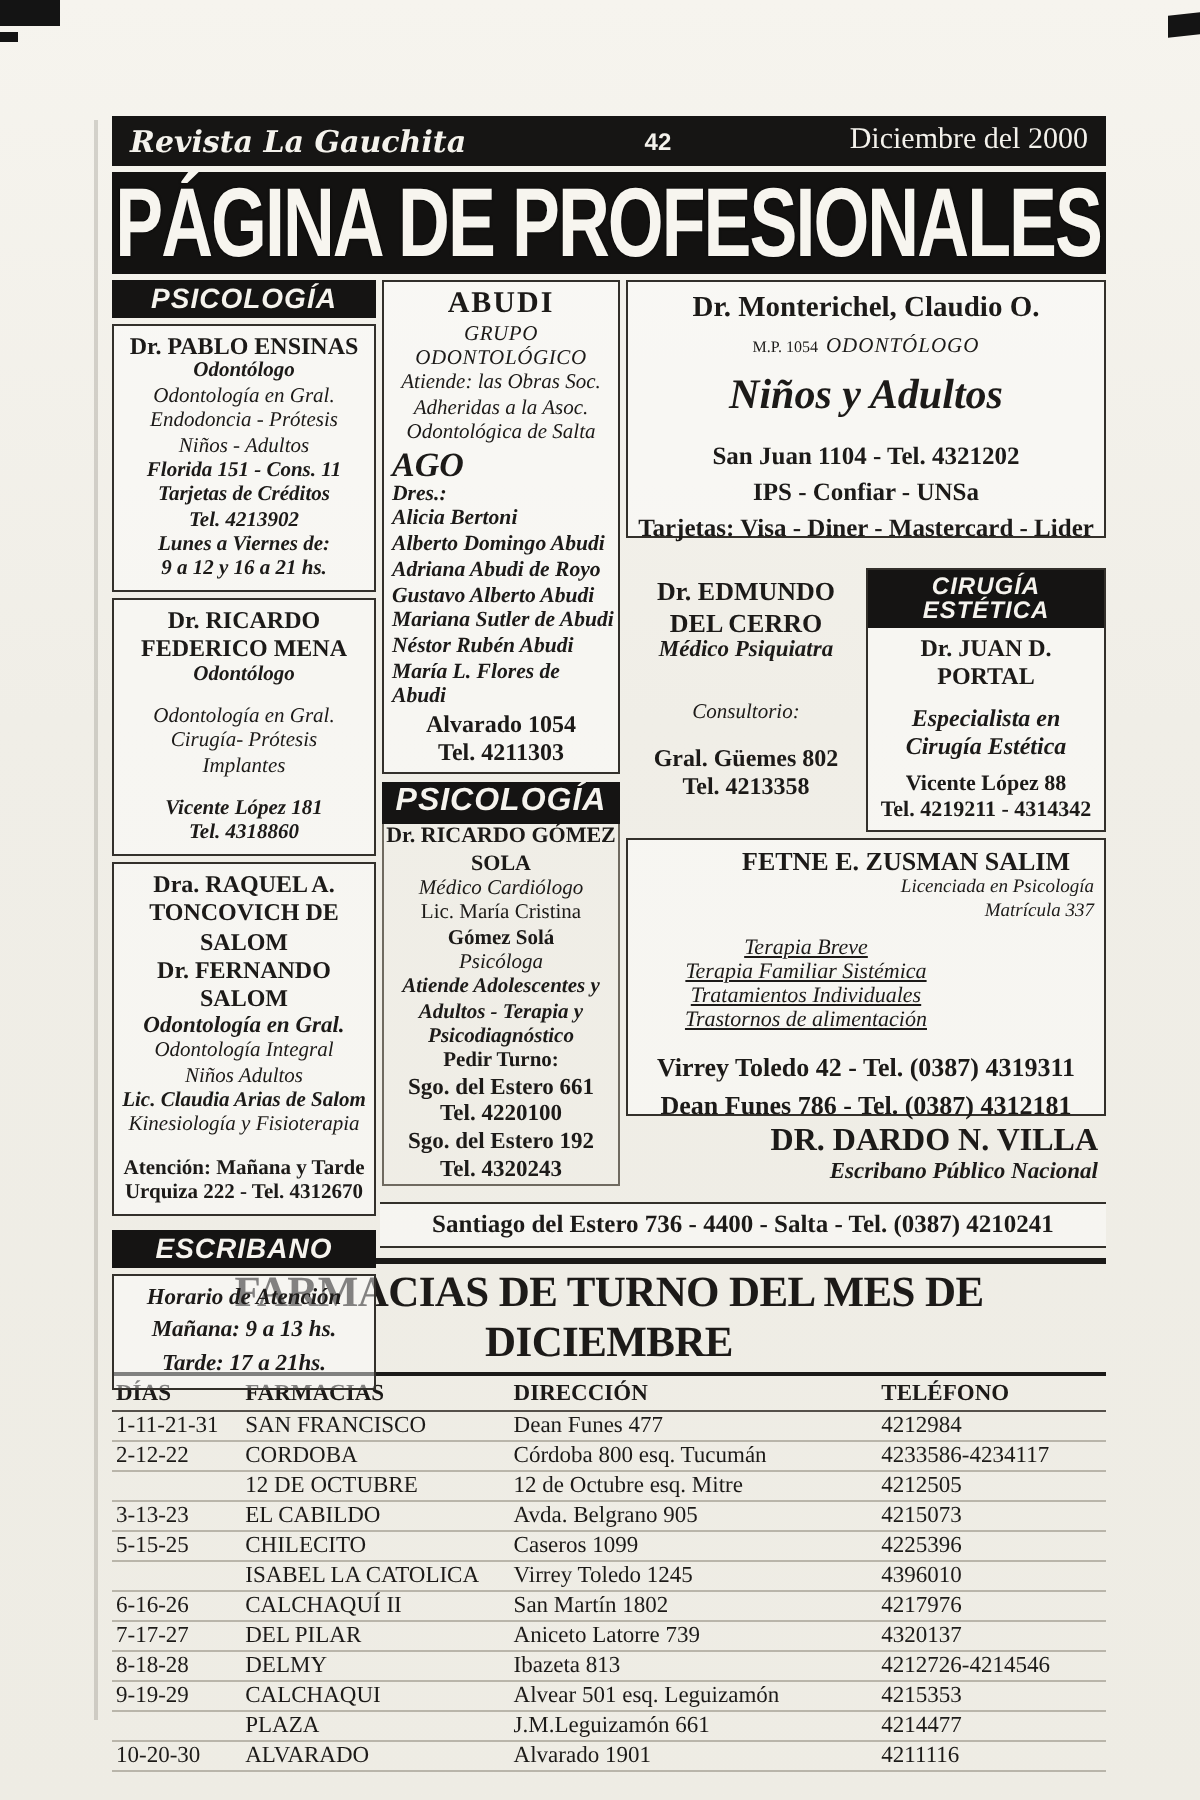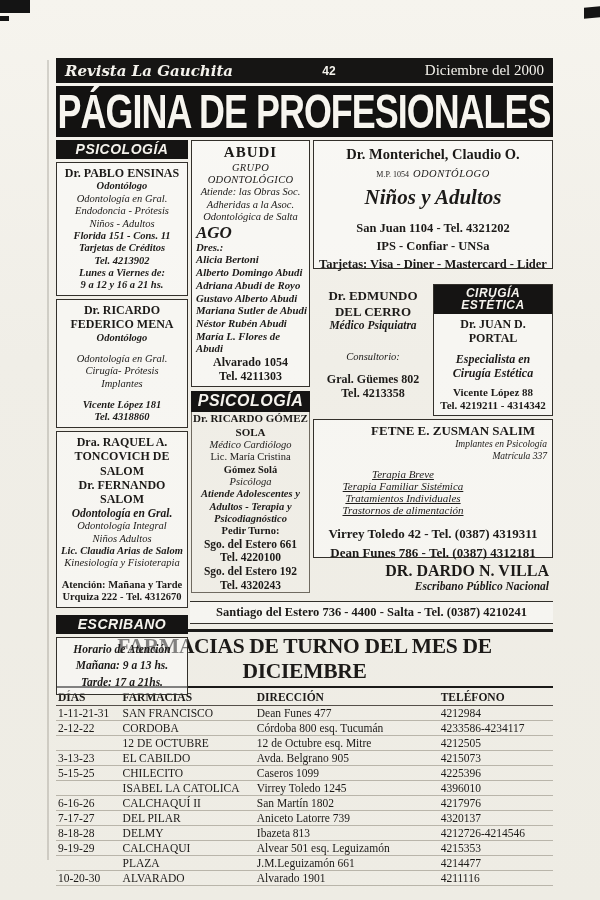--- a/index.html
+++ b/index.html
@@ -263,21 +263,21 @@
                 <div>Vicente López 88</div>
                 <div>Tel. 4219211 - 4314342</div>
               </div>
           </div>
         </div>
       </div>
 
       <div class="box zusman">
         <div class="zus-name">FETNE E. ZUSMAN SALIM</div>
         <div class="zus-role">
-          <div>Implantes en Psicología</div>
+          <div>Licenciada en Psicología</div>
           <div>Matrícula 337</div>
         </div>
         <div class="zus-lines">
             <div>Terapia Breve</div>
             <div>Terapia Familiar Sistémica</div>
             <div>Tratamientos Individuales</div>
             <div>Trastornos de alimentación</div>
           </div>
         <div class="zus-contact">
             <div>Virrey Toledo 42 - Tel. (0387) 4319311</div>

